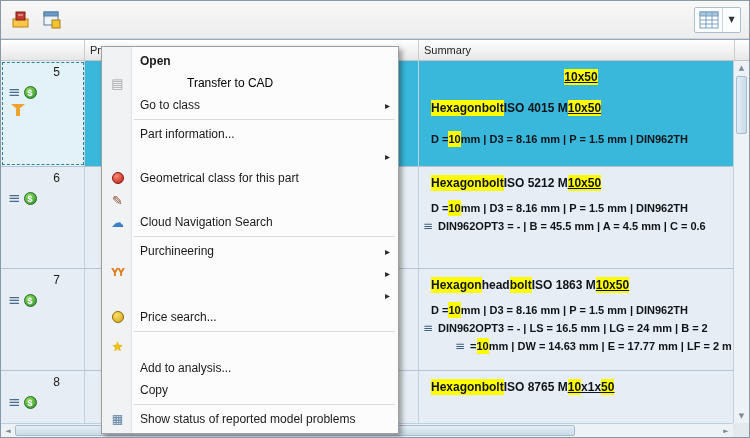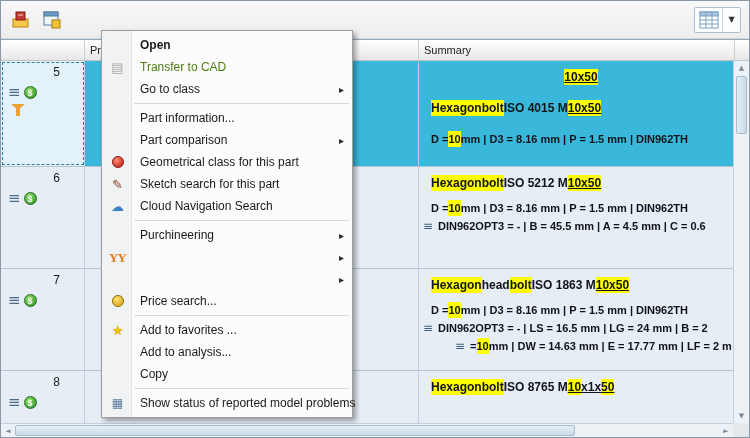--- a/index.html
+++ b/index.html
@@ -53,35 +53,35 @@
   .sarrow { color:#7a8a98; font-size:7px; display:flex; align-items:center; justify-content:center; font-family:"DejaVu Sans",sans-serif; }
   .vscroll .sarrow { height:14px; }
   .hscroll .sarrow { width:14px; }
   .vthumb { height:58px; margin:1px 2px; background:linear-gradient(90deg,#e4eef6,#c9dbe8); border:1px solid #a8bccb; border-radius:2px; }
   .hthumb { width:560px; margin:1px 0; background:linear-gradient(#e4eef6,#c9dbe8); border:1px solid #a8bccb; border-radius:2px; }
   .hspacer { flex:1; }
   .vspacer { flex:1; }
   .scorner { position:absolute; right:0; bottom:0; width:16px; height:14px; background:#e4e9ee; }
 
   
-  .menu { position:absolute; left:100px; top:29px; width:252px; background:#fcfcfc; border:1px solid #9e9e9e; box-shadow:3px 3px 5px rgba(0,0,0,0.35); padding:3px 1px; z-index:10; }
+  .menu { position:absolute; left:100px; top:45px; width:298px; background:#fcfcfc; border:1px solid #9e9e9e; box-shadow:3px 3px 5px rgba(0,0,0,0.35); padding:3px 1px; z-index:10; }
   .menu:before { content:''; position:absolute; left:0; top:0; width:29px; height:100%; background:#f1f2f4; border-right:1px solid #e2e3e5; }
   .mitem { position:relative; z-index:1; display:flex; align-items:center; height:22px; cursor:default; }
   .mic { flex:0 0 29px; display:flex; align-items:center; justify-content:center; }
   .mlabel { padding-left:8px; font-size:12px; color:#1a1a1a; white-space:nowrap; }
   .mitem.bold .mlabel { font-weight:bold; }
-  .mitem.disabled .mlabel { color:#4d7c0f; }
+  .mitem.disabled .mlabel { color:#000000;margin-left:47px; }
   .marrow { margin-left:auto; padding-right:7px; font-size:10px; color:#2a2a2a; font-family:"DejaVu Sans",sans-serif; }
   .msep { position:relative; z-index:1; height:1px; background:#d9dadc; margin:3px 2px 3px 31px; }
   .msym { font-family:"DejaVu Sans",sans-serif; line-height:1; }
   .msym.transfer-cad-icon { color:#a8a8a8; font-size:13px; }
   .msym.geometrical-search-icon { width:12px; height:12px; border-radius:50%; background:radial-gradient(circle at 35% 30%, #ff8a7a, #b51d0e); border:1px solid #8a1408; }
   .msym.sketch-search-icon { color:#8b4a2f; font-size:13px; }
   .msym.cloud-search-icon { color:#3b7fc4; font-size:13px; }
-  .msym.duplicates-report-icon { color:#e07b1f; font-weight:bold; font-size:13px; letter-spacing:-1px;font-family:Liberation Serif, serif; }
+  .msym.duplicates-report-icon { color:#e07b1f; font-weight:bold; font-size:10px; letter-spacing:-1px; }
   .msym.price-search-icon { width:12px; height:12px; border-radius:50%; background:radial-gradient(circle at 35% 30%, #ffe06a, #cfa010); border:1px solid #8a6a00; }
   .msym.favorites-star-icon { color:#f2c200; font-size:13px; text-shadow:0 0 1px #b8860b; }
   .msym.status-icon { color:#5a7da0; font-size:12px; }
 </style>
 </head>
 <body>
 
 <div class="app">
 
   <div class="toolbar">
@@ -271,34 +271,32 @@
         <span class="mlabel">Go to class</span>
         <span class="marrow">▸</span>
       </div>
       <div class="msep"></div>
       <div class="mitem">
         <span class="mic"></span>
         <span class="mlabel">Part information...</span>
       </div>
       <div class="mitem">
         <span class="mic"></span>
-        <span class="mlabel">Part comparison</span>
         <span class="marrow">▸</span>
       </div>
       <div class="mitem">
         <span class="mic">
           <span class="msym geometrical-search-icon"></span>
         </span>
         <span class="mlabel">Geometrical class for this part</span>
       </div>
       <div class="mitem">
         <span class="mic">
           <span class="msym sketch-search-icon">✎</span>
         </span>
-        <span class="mlabel">Sketch search for this part</span>
       </div>
       <div class="mitem">
         <span class="mic">
           <span class="msym cloud-search-icon">☁</span>
         </span>
         <span class="mlabel">Cloud Navigation Search</span>
       </div>
       <div class="msep"></div>
       <div class="mitem">
         <span class="mic"></span>
@@ -319,21 +317,20 @@
         <span class="mic">
           <span class="msym price-search-icon"></span>
         </span>
         <span class="mlabel">Price search...</span>
       </div>
       <div class="msep"></div>
       <div class="mitem">
         <span class="mic">
           <span class="msym favorites-star-icon">★</span>
         </span>
-        <span class="mlabel">Add to favorites ...</span>
       </div>
       <div class="mitem">
         <span class="mic"></span>
         <span class="mlabel">Add to analysis...</span>
       </div>
       <div class="mitem">
         <span class="mic"></span>
         <span class="mlabel">Copy</span>
       </div>
       <div class="msep"></div>

